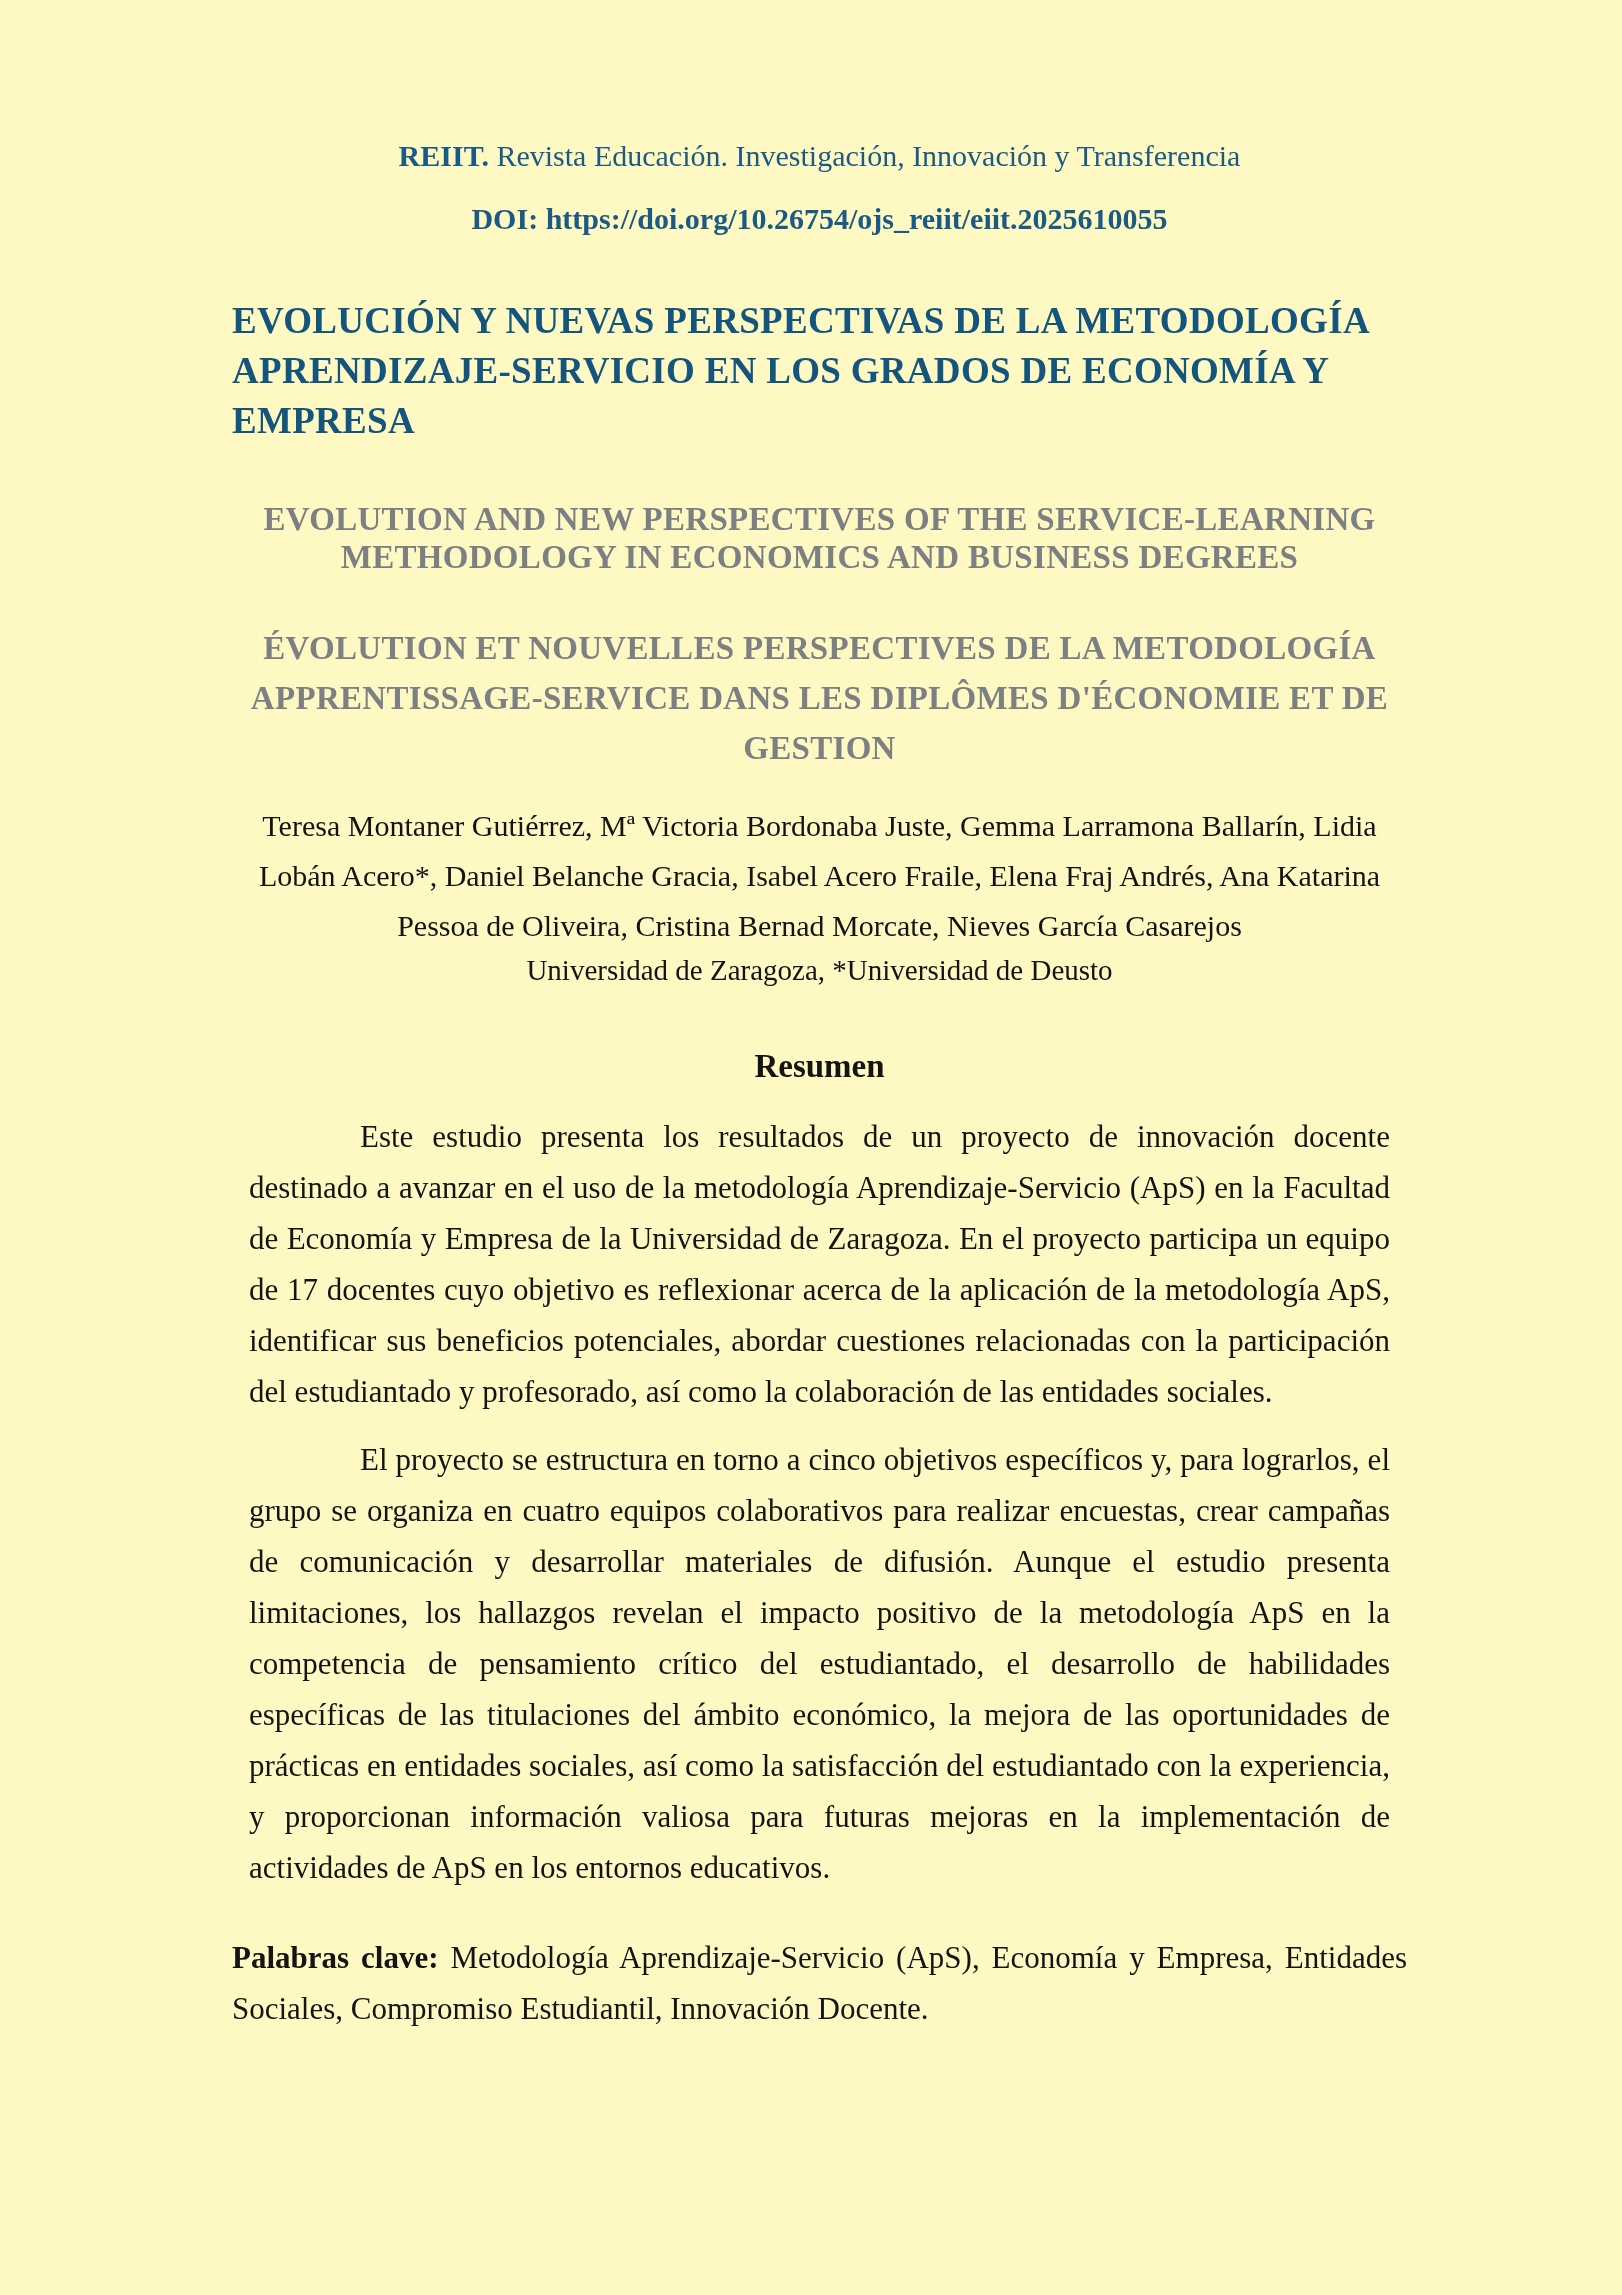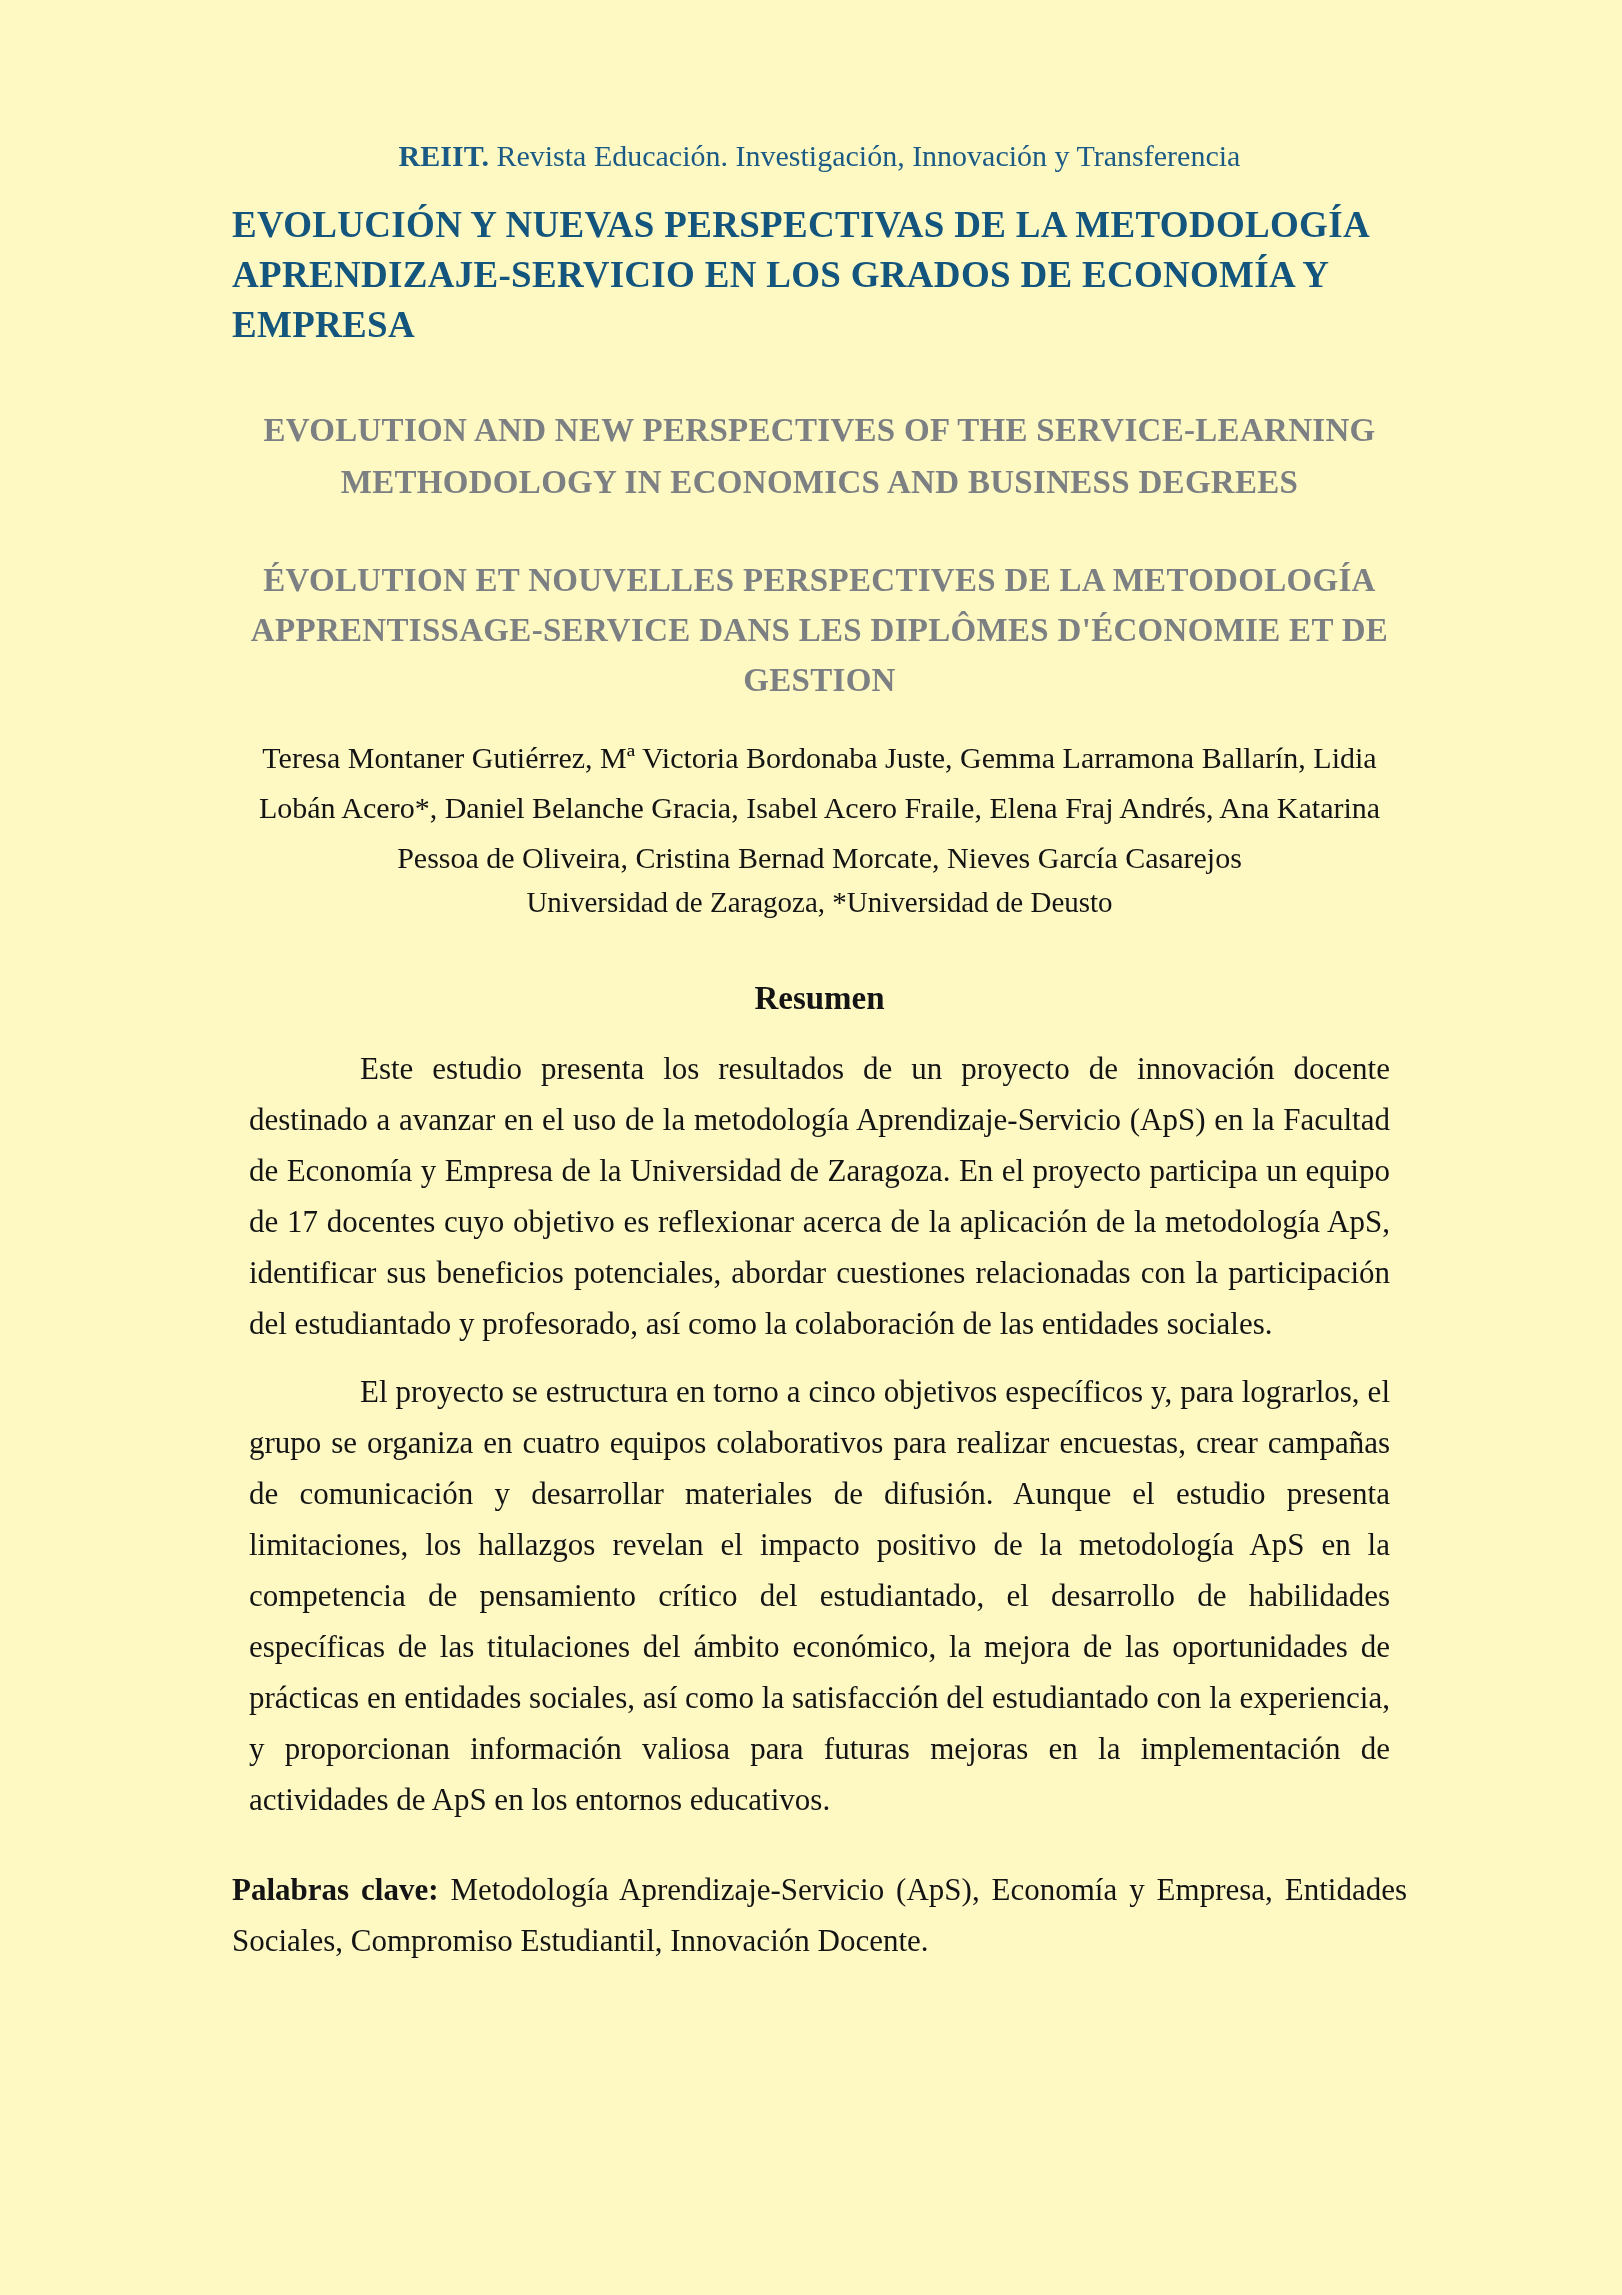--- a/index.html
+++ b/index.html
@@ -42,21 +42,21 @@
     line-height: 50px;
     font-weight: 700;
     letter-spacing: 0.3px;
     color: #14557E;
   }
   h2.title-en {
     margin: 0 auto 47px auto;
     max-width: 1184px;
     text-align: center;
     font-size: 33px;
-    line-height: 52px;
+    line-height: 38px;
     font-weight: 700;
     letter-spacing: 0.3px;
     color: #7D8083;
   }
   h2.title-fr {
     margin: 0 auto 27.5px auto;
     max-width: 1211px;
     text-align: center;
     font-size: 33px;
     line-height: 50px;
@@ -106,20 +106,23 @@
 </style>
 </head>
 <body>
 
 <div class="page">
 
   <p class="journal-line">
     <span class="acronym">REIIT.</span><span> Revista Educación. Investigación, Innovación y Transferencia</span>
   </p>
 
+  <p class="doi-line">
+    <span>DOI: </span><span>https://doi.org/10.26754/ojs_reiit/eiit.2025610055</span>
+  </p>
 
   <h1 class="title-es">EVOLUCIÓN Y NUEVAS PERSPECTIVAS DE LA METODOLOGÍA APRENDIZAJE-SERVICIO EN LOS GRADOS DE ECONOMÍA Y EMPRESA</h1>
 
   <h2 class="title-en">EVOLUTION AND NEW PERSPECTIVES OF THE SERVICE-LEARNING METHODOLOGY IN ECONOMICS AND BUSINESS DEGREES</h2>
 
   <h2 class="title-fr">ÉVOLUTION ET NOUVELLES PERSPECTIVES DE LA METODOLOGÍA APPRENTISSAGE-SERVICE DANS LES DIPLÔMES D'ÉCONOMIE ET DE GESTION</h2>
 
   <p class="authors">Teresa Montaner Gutiérrez, Mª Victoria Bordonaba Juste, Gemma Larramona Ballarín, Lidia Lobán Acero*, Daniel Belanche Gracia, Isabel Acero Fraile, Elena Fraj Andrés, Ana Katarina Pessoa de Oliveira, Cristina Bernad Morcate, Nieves García Casarejos</p>
 
   <p class="affiliation">Universidad de Zaragoza, *Universidad de Deusto</p>

